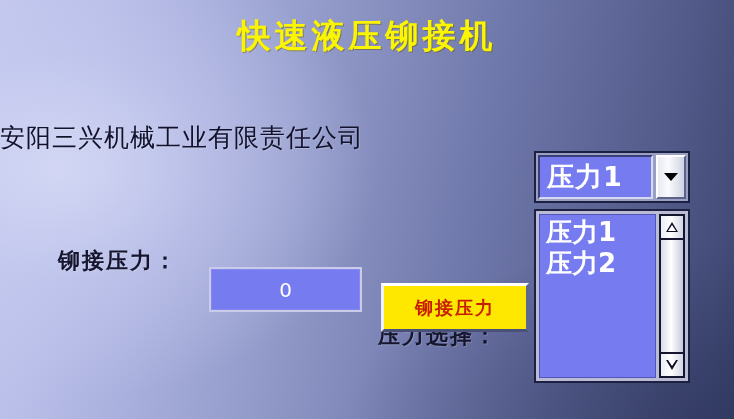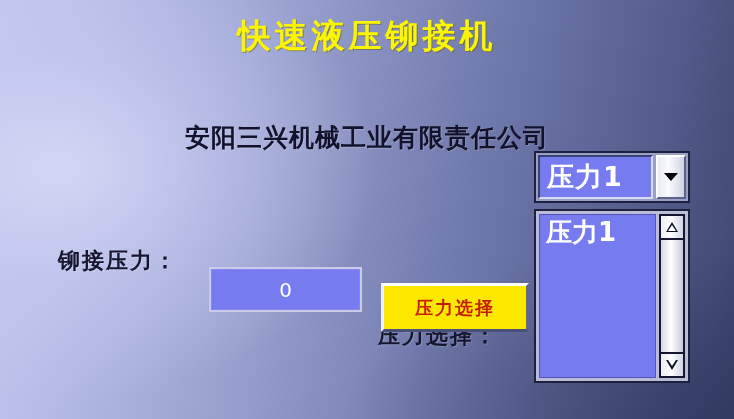--- a/index.html
+++ b/index.html
@@ -47,23 +47,22 @@
     font-size: 33px;
     font-weight: bold;
     letter-spacing: 4px;
     color: #fbf500;
     text-shadow: 1px 1px 0 rgba(90,80,0,0.45);
   }
   .subtitle {
     position: absolute;
     left: 0; right: 0;
     top: 76px;
-    text-align: center;
     font-size: 25px;
-    font-weight: bold;
+    font-weight: normal;
     letter-spacing: 1px;
     color: #12122c;
     text-shadow: 1px 1px 0 rgba(255,255,255,0.18);
   }
 
   
   .field-label {
     position: absolute;
     font-size: 22px;
     font-weight: bold;
@@ -267,27 +266,28 @@
   <div id="combo-wrap">
     <div id="combo-value">压力1</div>
     <div id="combo-arrow-btn">
       <span class="tri-down-solid"></span>
     </div>
   </div>
 
   <div id="dropdown-panel">
     <div id="dropdown-list">
       <div class="list-item">压力1</div>
+      <div class="list-item">压力2</div>
     </div>
     <div id="dropdown-scrollbar">
       <div class="sb-btn">
         <span class="tri-outline-up"></span>
       </div>
       <div id="sb-track"></div>
       <div class="sb-btn">
         <span class="tri-outline-down"></span>
       </div>
     </div>
   </div>
 
-  <div id="reset-button">压力选择</div>
+  <div id="reset-button">铆接压力</div>
 
 </div>
 
 </body></html>

